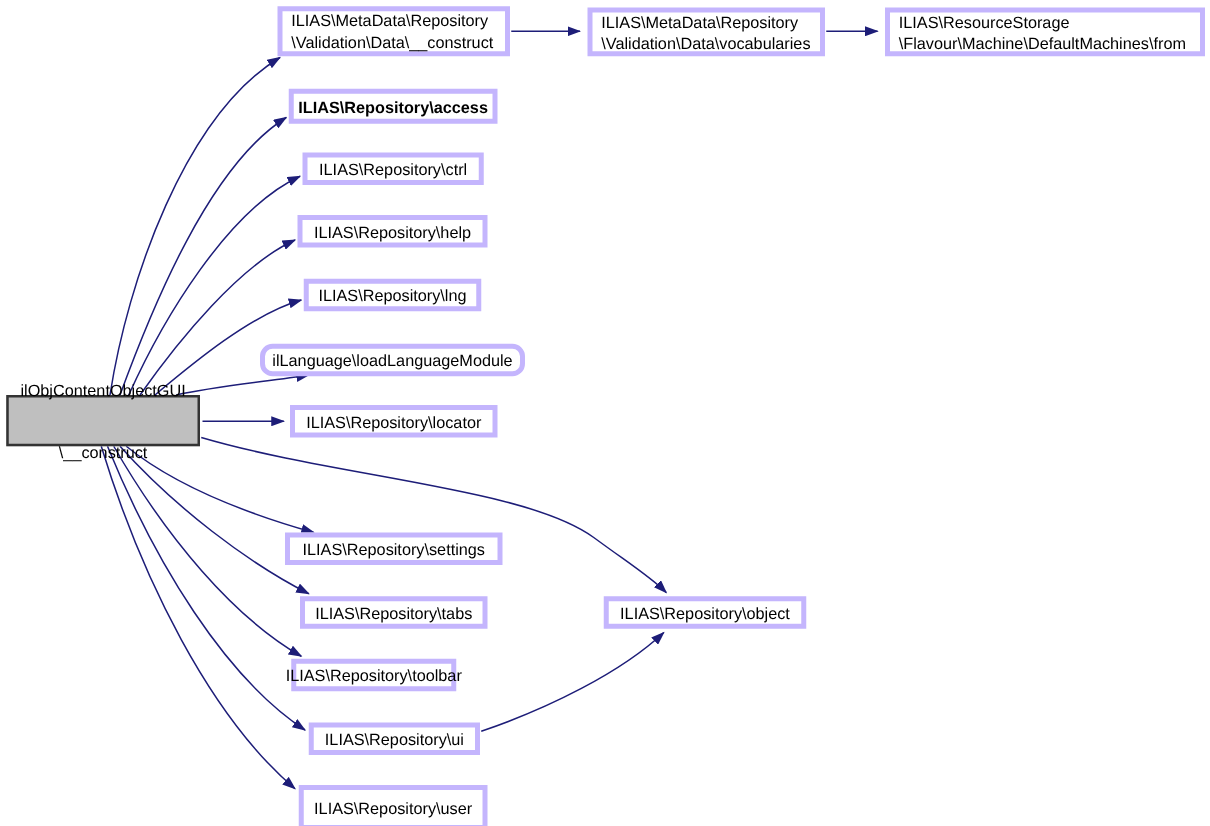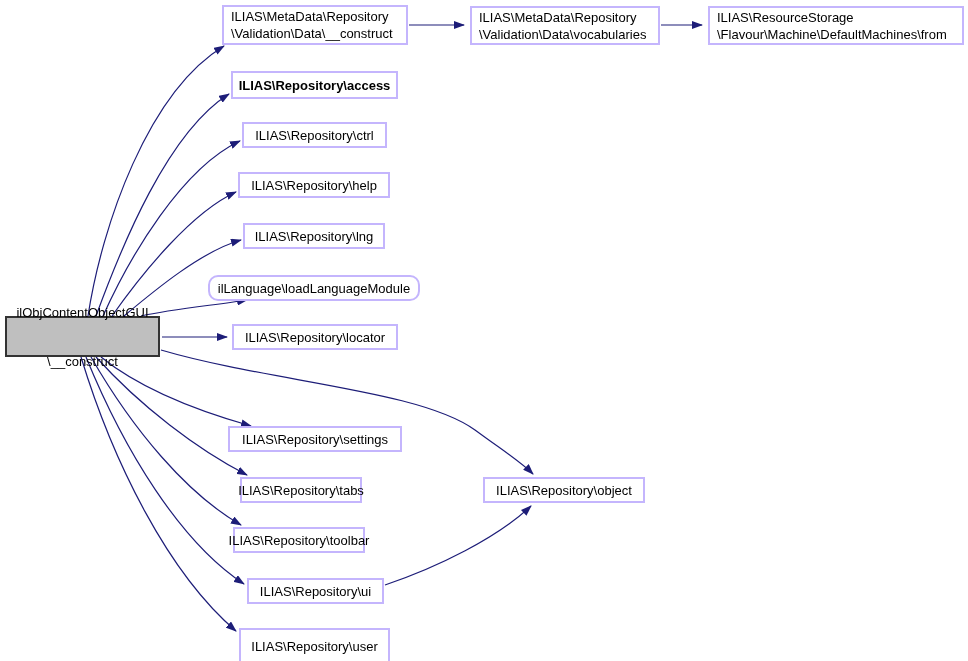--- a/index.html
+++ b/index.html
@@ -21,21 +21,21 @@
     width: 968px; height: 661px;
   }
   .edge {
     fill: none;
     stroke-width: 1.2px;
   }
   .node {
     position: absolute;
     box-sizing: border-box;
     background: #ffffff;
-    border: 2px solid #c4b5fd;
+    border: 4px solid #c4b5fd;
     color: #000000;
     font-size: 13px;
     line-height: 17px;
     display: flex;
     flex-direction: column;
     justify-content: center;
     align-items: center;
     text-align: center;
     white-space: nowrap;
     cursor: pointer;
@@ -126,21 +126,21 @@
   </div>
 
   <div class="node" style="left:232px; top:324px; width:166px; height:26px;">
     <span>ILIAS\Repository\locator</span>
   </div>
 
   <div class="node" style="left:228px; top:426px; width:174px; height:26px;">
     <span>ILIAS\Repository\settings</span>
   </div>
 
-  <div class="node" style="left:240px; top:477px; width:122px; height:26px;">
+  <div class="node" style="left:240px; top:477px; width:150px; height:26px;">
     <span>ILIAS\Repository\tabs</span>
   </div>
 
   <div class="node" style="left:233px; top:527px; width:132px; height:26px;">
     <span>ILIAS\Repository\toolbar</span>
   </div>
 
   <div class="node" style="left:247px; top:578px; width:137px; height:26px;">
     <span>ILIAS\Repository\ui</span>
   </div>

